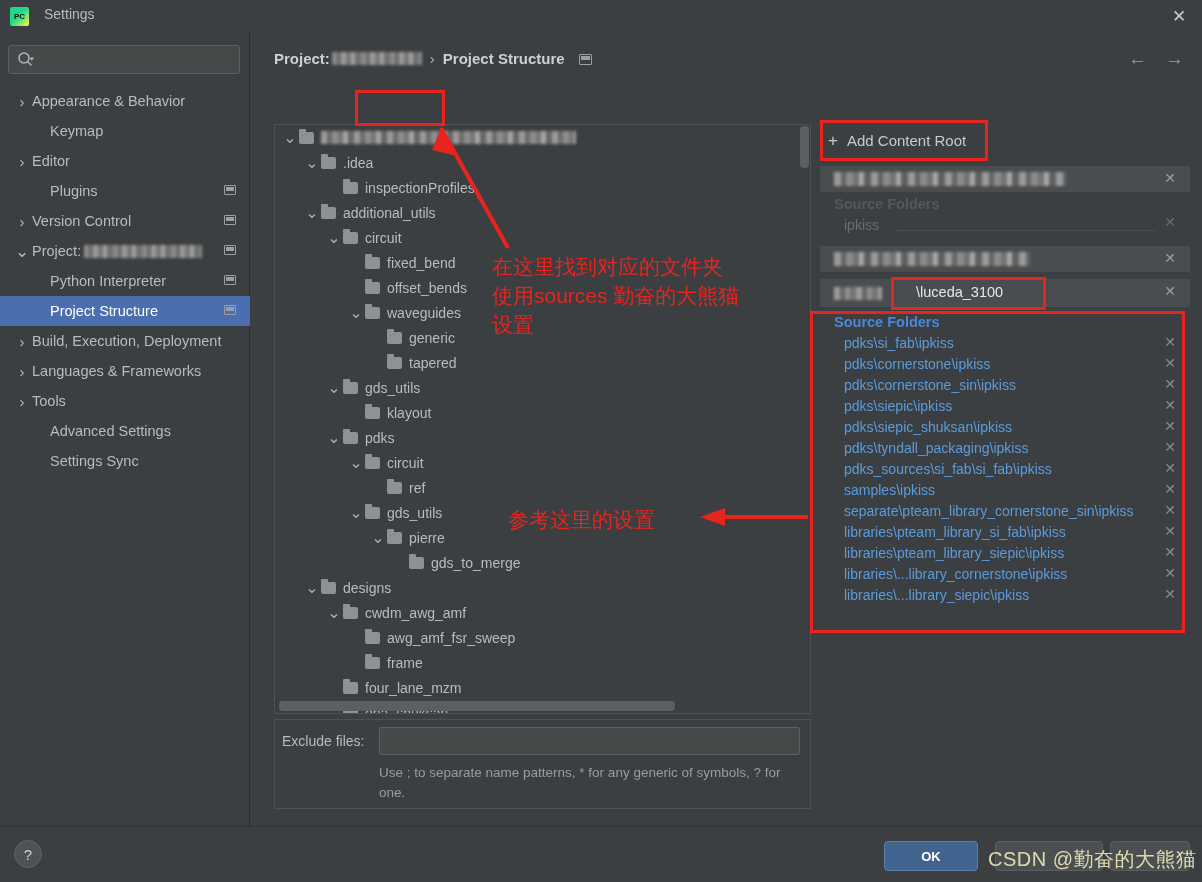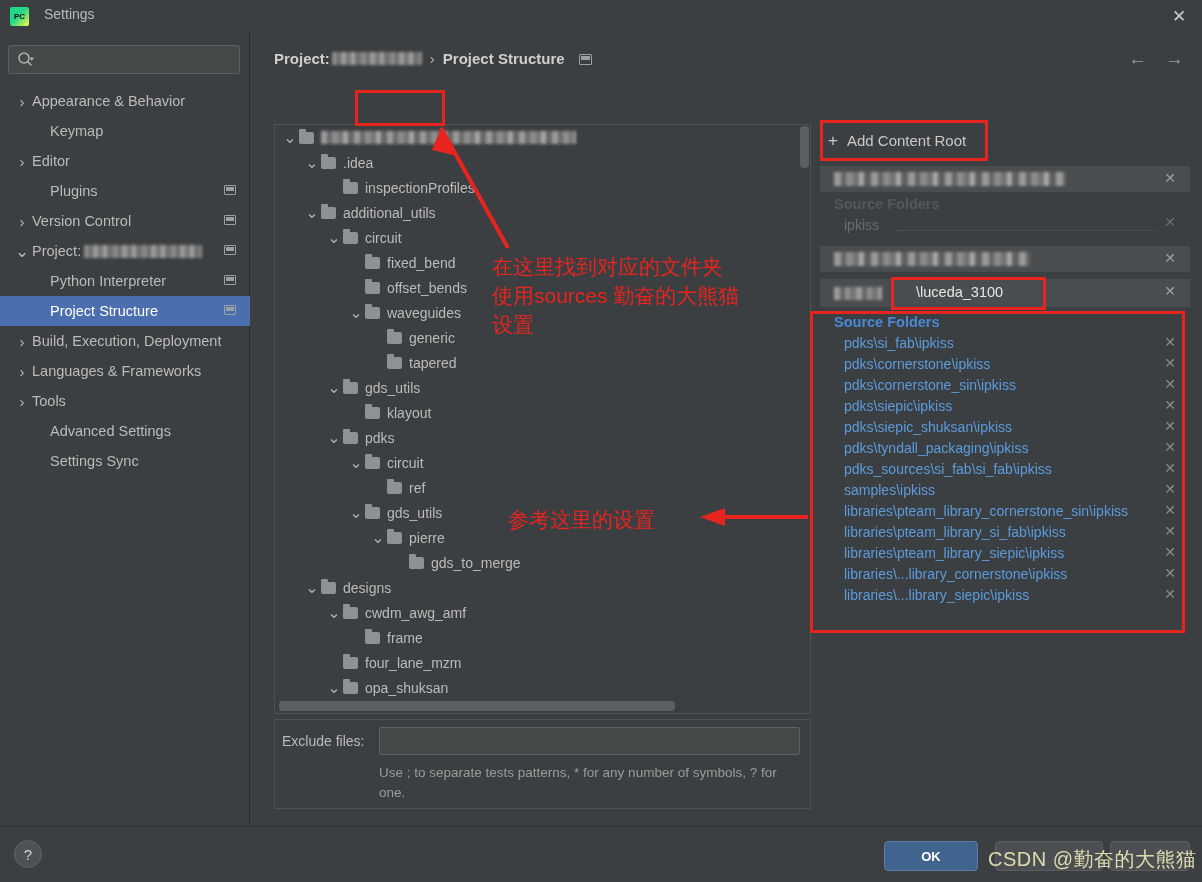--- a/index.html
+++ b/index.html
@@ -517,20 +517,25 @@
         </div>
         <div class="frow" style="padding-left: 30px;">
           <span class="tchev" style="font-size: 16px; color: rgb(169, 173, 176);">⌄</span>
           <span class="fico"></span>
           <span>designs</span>
         </div>
         <div class="frow" style="padding-left: 52px;">
           <span class="tchev" style="font-size: 16px; color: rgb(169, 173, 176);">⌄</span>
           <span class="fico"></span>
           <span>cwdm_awg_amf</span>
+        </div>
+        <div class="frow" style="padding-left: 74px;">
+          <span class="tchev blank" style="font-size: 16px; color: rgb(169, 173, 176);"></span>
+          <span class="fico"></span>
+          <span>awg_amf_fsr_sweep</span>
         </div>
         <div class="frow" style="padding-left: 74px;">
           <span class="tchev blank" style="font-size: 16px; color: rgb(169, 173, 176);"></span>
           <span class="fico"></span>
           <span>frame</span>
         </div>
         <div class="frow" style="padding-left: 52px;">
           <span class="tchev blank" style="font-size: 16px; color: rgb(169, 173, 176);"></span>
           <span class="fico"></span>
           <span>four_lane_mzm</span>
@@ -590,42 +595,42 @@
         <div class="dotfill" style="top: 308px; left: 26px; width: 320px; z-index: -1;"></div>
         <div class="sf-item" style="top: 316px;">pdks\tyndall_packaging\ipkiss</div>
         <div class="sf-x" style="top: 315px;">✕</div>
         <div class="dotfill" style="top: 329px; left: 26px; width: 320px; z-index: -1;"></div>
         <div class="sf-item" style="top: 337px;">pdks_sources\si_fab\si_fab\ipkiss</div>
         <div class="sf-x" style="top: 336px;">✕</div>
         <div class="dotfill" style="top: 350px; left: 26px; width: 320px; z-index: -1;"></div>
         <div class="sf-item" style="top: 358px;">samples\ipkiss</div>
         <div class="sf-x" style="top: 357px;">✕</div>
         <div class="dotfill" style="top: 371px; left: 26px; width: 320px; z-index: -1;"></div>
-        <div class="sf-item" style="top: 379px;">libraries\pteam_library_cornerstone_sin\ipkiss</div>
+        <div class="sf-item" style="top: 379px;">separate\pteam_library_cornerstone_sin\ipkiss</div>
         <div class="sf-x" style="top: 378px;">✕</div>
         <div class="dotfill" style="top: 392px; left: 26px; width: 320px; z-index: -1;"></div>
         <div class="sf-item" style="top: 400px;">libraries\pteam_library_si_fab\ipkiss</div>
         <div class="sf-x" style="top: 399px;">✕</div>
         <div class="dotfill" style="top: 413px; left: 26px; width: 320px; z-index: -1;"></div>
         <div class="sf-item" style="top: 421px;">libraries\pteam_library_siepic\ipkiss</div>
         <div class="sf-x" style="top: 420px;">✕</div>
         <div class="dotfill" style="top: 434px; left: 26px; width: 320px; z-index: -1;"></div>
         <div class="sf-item" style="top: 442px;">libraries\...library_cornerstone\ipkiss</div>
         <div class="sf-x" style="top: 441px;">✕</div>
         <div class="dotfill" style="top: 455px; left: 26px; width: 320px; z-index: -1;"></div>
         <div class="sf-item" style="top: 463px;">libraries\...library_siepic\ipkiss</div>
         <div class="sf-x" style="top: 462px;">✕</div>
         <div class="dotfill" style="top: 476px; left: 26px; width: 320px; z-index: -1;"></div>
       </div>
   </div>
 
   <div class="exclude-box">
     <div class="exclude-label">Exclude files:</div>
     <input class="exclude-input" placeholder="" style="">
-    <div class="exclude-hint">Use ; to separate tests patterns, * for any number of symbols, ? for one.</div>
+    <div class="exclude-hint">Use ; to separate name patterns, * for any generic of symbols, ? for one.</div>
   </div>
 
   <div class="bottombar">
     <div class="help-btn">?</div>
   </div>
   <div class="ghost-btn" style="left:995px; width:108px;"></div>
   <div class="ghost-btn" style="left:1110px; width:80px;"></div>
   <div class="ok-btn">OK</div>
   <div class="watermark">CSDN @勤奋的大熊猫</div>
 

